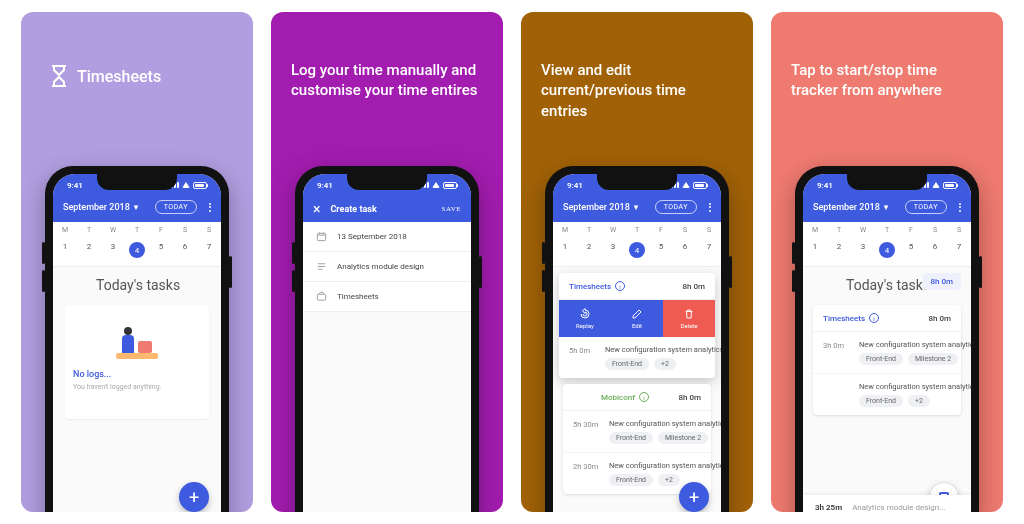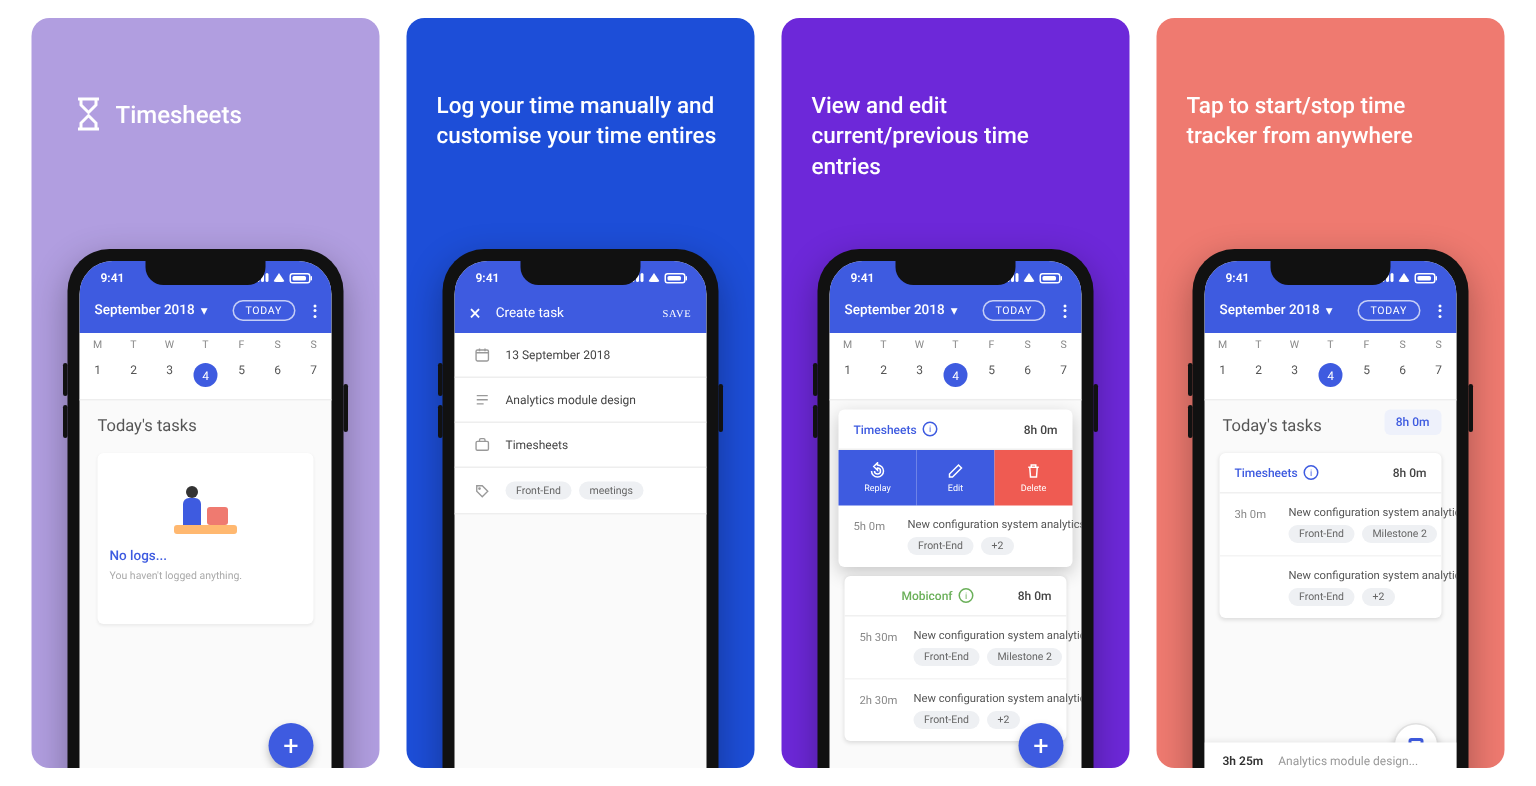--- a/index.html
+++ b/index.html
@@ -20,22 +20,22 @@
   }
   .panel {
     width: 232px;
     height: 500px;
     border-radius: 12px;
     position: relative;
     color: #fff;
     overflow: hidden;
   }
   .panel.purple { background: #b19ee0; }
-  .panel.blue   { background: #1d4ed8; }
-  .panel.green  { background: #6d28d9; }
+  .panel.blue   { background: #a21caf; }
+  .panel.green  { background: #a16207; }
   .panel.red    { background: #ef7a70; }
 
   .brand {
     position: absolute;
     top: 52px;
     left: 28px;
     display: flex;
     align-items: center;
     gap: 8px;
     font-size: 16px;
@@ -139,21 +139,21 @@
   .daynums .sel {
     color: #fff;
   }
   .daynums .sel span {
     display: inline-flex; width: 16px; height: 16px;
     background: #3e5be0; border-radius: 50%;
     align-items: center; justify-content: center;
   }
 
   .section-title {
-    font-size: 11px; color: #555; padding: 10px 12px 6px;
+    font-size: 14px; color: #555; padding: 10px 12px 6px; margin-left: 31px;
   }
 
   .nolog {
     background: #fff;
     margin: 6px 12px;
     border-radius: 4px;
     text-align: left;
     padding: 24px 8px 28px;
     box-shadow: 0 1px 2px rgba(0,0,0,.06);
   }
@@ -181,21 +181,21 @@
   .fab.stop { background:#fff; color:#3e5be0; border:1px solid #e0e0e0;}
   .fab.stop .sq { width:10px;height:10px;border:2px solid #3e5be0;border-radius:2px;}
 
   
   .ct-header {
     display:flex; align-items:center; gap:10px;
     background:#3e5be0; color:#fff;
     padding: 6px 10px; font-size:9px;
   }
   .ct-header .close { font-size:14px; line-height:1;}
-  .ct-header .title { font-weight:400;}
+  .ct-header .title { font-weight:700;}
   .ct-header .save { margin-left:auto; font-size:7px; letter-spacing:.5px;font-family:Liberation Serif, serif;}
   .ct-row {
     display:flex; align-items:center; gap:10px;
     padding:9px 12px;
     border-bottom:1px solid #eee;
     background:#fff;
     font-size:8px; color:#444;
   }
   .ct-row .ico { width:12px; display:flex; justify-content:center; color:#999;}
   .tag {
@@ -399,32 +399,20 @@
         </div>
         <div class="ct-row">
           <span class="ico">
             <svg width="11" height="11" viewBox="0 0 24 24" fill="none" stroke="#999" stroke-width="2">
                 <rect x="3" y="7" width="18" height="13" rx="2"></rect>
                 <path d="M8 7V5a2 2 0 012-2h4a2 2 0 012 2v2"></path>
               </svg>
           </span>
           <span>Timesheets</span>
         </div>
-        <div class="ct-row">
-          <span class="ico">
-            <svg width="11" height="11" viewBox="0 0 24 24" fill="none" stroke="#999" stroke-width="2">
-                <path d="M4 4h8l8 8-8 8-8-8V4z"></path>
-                <circle cx="8" cy="8" r="1"></circle>
-              </svg>
-          </span>
-          <span>
-            <span class="tag">Front-End</span>
-            <span class="tag">meetings</span>
-          </span>
-        </div>
       </div>
     </div>
   </div>
 
   <div class="panel green">
     <div class="panel-heading">View and edit current/previous time entries</div>
     <div class="phone">
       <div class="side-btn vol1"></div>
         <div class="side-btn vol2"></div>
         <div class="side-btn pwr"></div>

